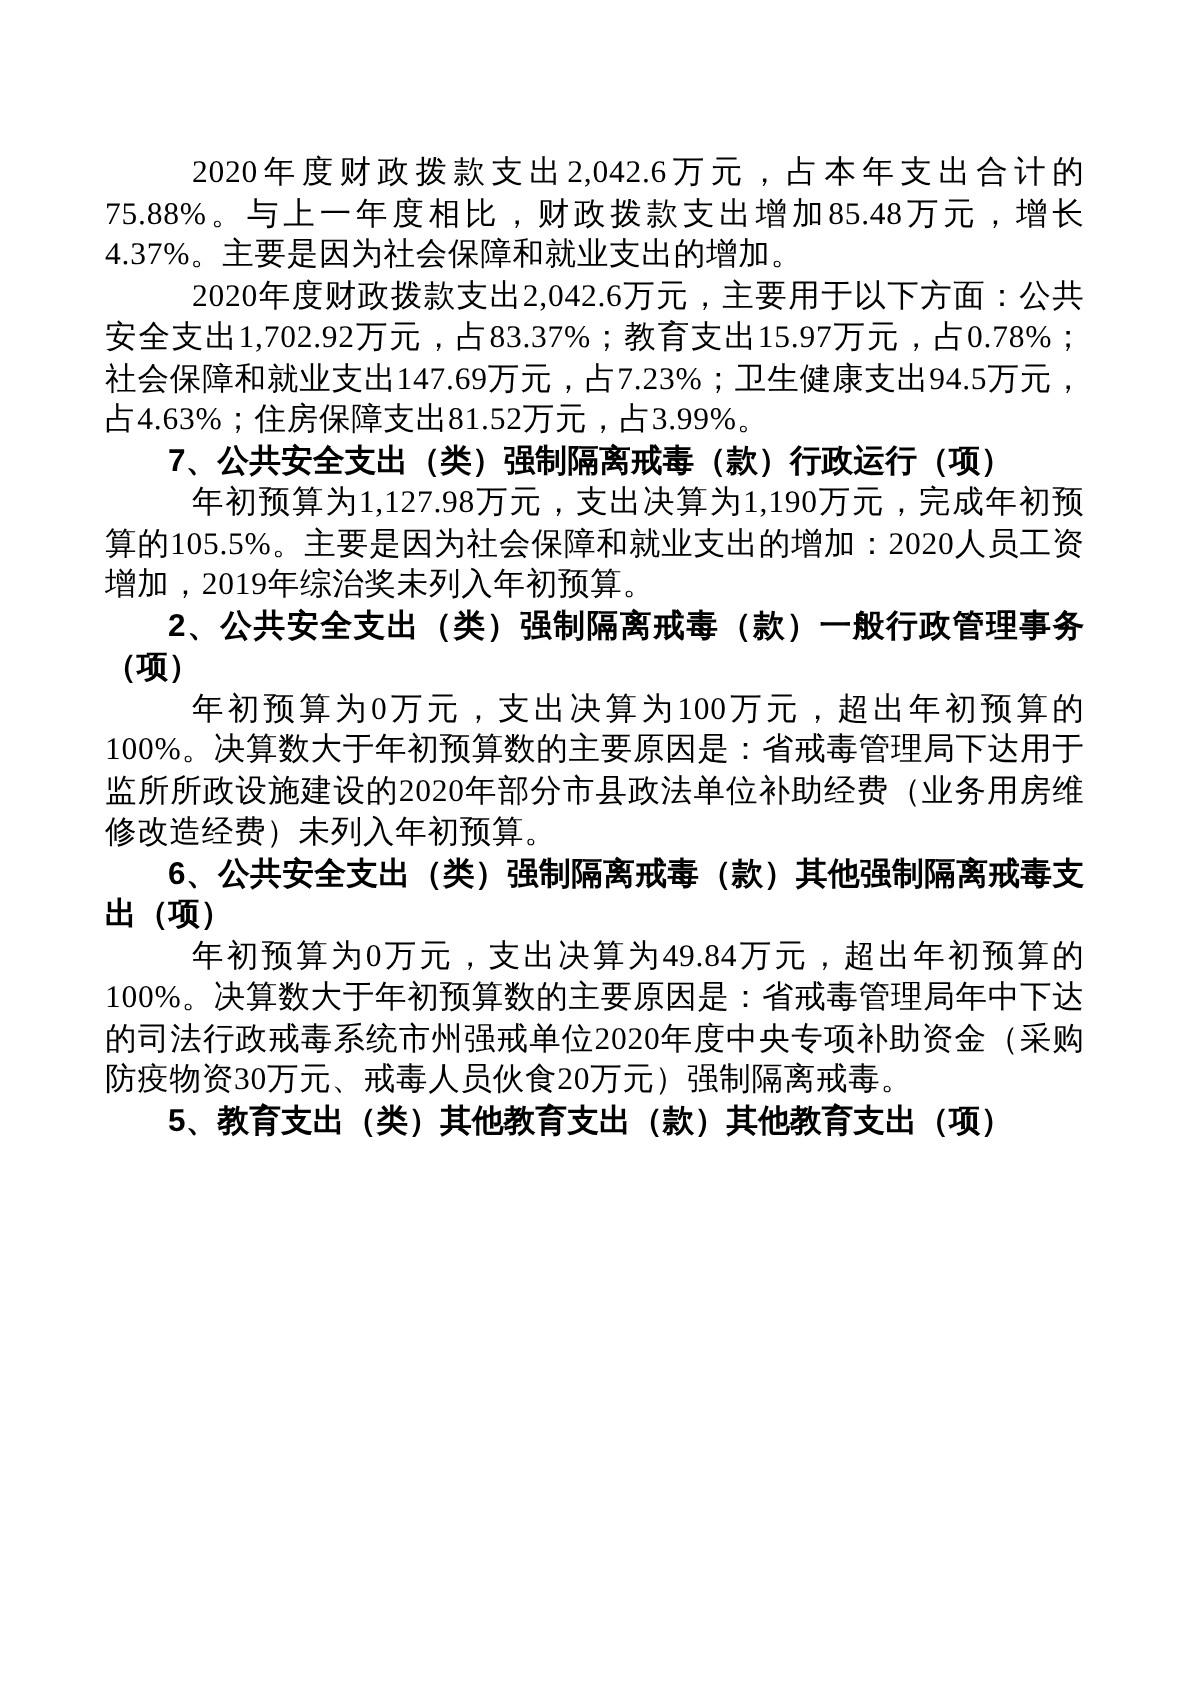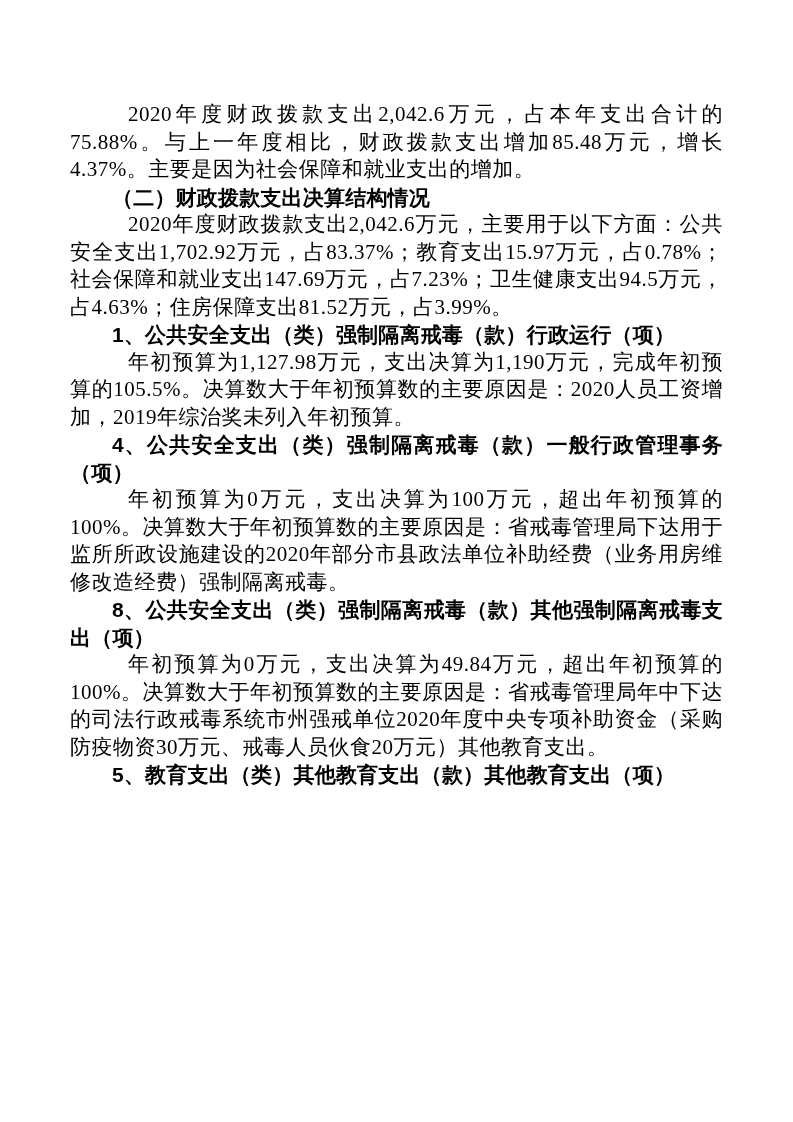--- a/index.html
+++ b/index.html
@@ -35,23 +35,22 @@
     font-family: "Liberation Sans", "DejaVu Sans", sans-serif;
     letter-spacing: 0.2px;
   }
 </style>
 </head>
 <body>
 
 <div class="page">
   <div class="doc-body">
     <p class="body-para">2020年度财政拨款支出2,042.6万元，占本年支出合计的75.88%。与上一年度相比，财政拨款支出增加85.48万元，增长4.37%。主要是因为社会保障和就业支出的增加。</p>
-    <p class="heading-para">（二）财政拨款支出决算结构情况</p>
     <p class="body-para">2020年度财政拨款支出2,042.6万元，主要用于以下方面：公共安全支出1,702.92万元，占83.37%；教育支出15.97万元，占0.78%；社会保障和就业支出147.69万元，占7.23%；卫生健康支出94.5万元，占4.63%；住房保障支出81.52万元，占3.99%。</p>
-    <p class="heading-para">1、公共安全支出（类）强制隔离戒毒（款）行政运行（项）</p>
-    <p class="body-para">年初预算为1,127.98万元，支出决算为1,190万元，完成年初预算的105.5%。决算数大于年初预算数的主要原因是：2020人员工资增加，2019年综治奖未列入年初预算。</p>
-    <p class="heading-para">4、公共安全支出（类）强制隔离戒毒（款）一般行政管理事务（项）</p>
-    <p class="body-para">年初预算为0万元，支出决算为100万元，超出年初预算的100%。决算数大于年初预算数的主要原因是：省戒毒管理局下达用于监所所政设施建设的2020年部分市县政法单位补助经费（业务用房维修改造经费）强制隔离戒毒。</p>
-    <p class="heading-para">8、公共安全支出（类）强制隔离戒毒（款）其他强制隔离戒毒支出（项）</p>
-    <p class="body-para">年初预算为0万元，支出决算为49.84万元，超出年初预算的100%。决算数大于年初预算数的主要原因是：省戒毒管理局年中下达的司法行政戒毒系统市州强戒单位2020年度中央专项补助资金（采购防疫物资30万元、戒毒人员伙食20万元）其他教育支出。</p>
+    <p class="heading-para">7、公共安全支出（类）强制隔离戒毒（款）行政运行（项）</p>
+    <p class="body-para">年初预算为1,127.98万元，支出决算为1,190万元，完成年初预算的105.5%。主要是因为社会保障和就业支出的增加：2020人员工资增加，2019年综治奖未列入年初预算。</p>
+    <p class="heading-para">2、公共安全支出（类）强制隔离戒毒（款）一般行政管理事务（项）</p>
+    <p class="body-para">年初预算为0万元，支出决算为100万元，超出年初预算的100%。决算数大于年初预算数的主要原因是：省戒毒管理局下达用于监所所政设施建设的2020年部分市县政法单位补助经费（业务用房维修改造经费）未列入年初预算。</p>
+    <p class="heading-para">6、公共安全支出（类）强制隔离戒毒（款）其他强制隔离戒毒支出（项）</p>
+    <p class="body-para">年初预算为0万元，支出决算为49.84万元，超出年初预算的100%。决算数大于年初预算数的主要原因是：省戒毒管理局年中下达的司法行政戒毒系统市州强戒单位2020年度中央专项补助资金（采购防疫物资30万元、戒毒人员伙食20万元）强制隔离戒毒。</p>
     <p class="heading-para">5、教育支出（类）其他教育支出（款）其他教育支出（项）</p>
   </div>
 </div>
 
 </body></html>

